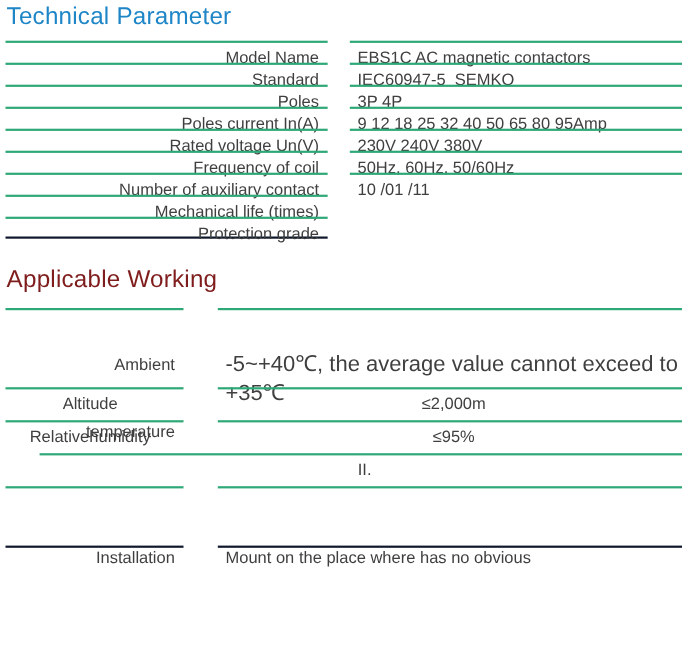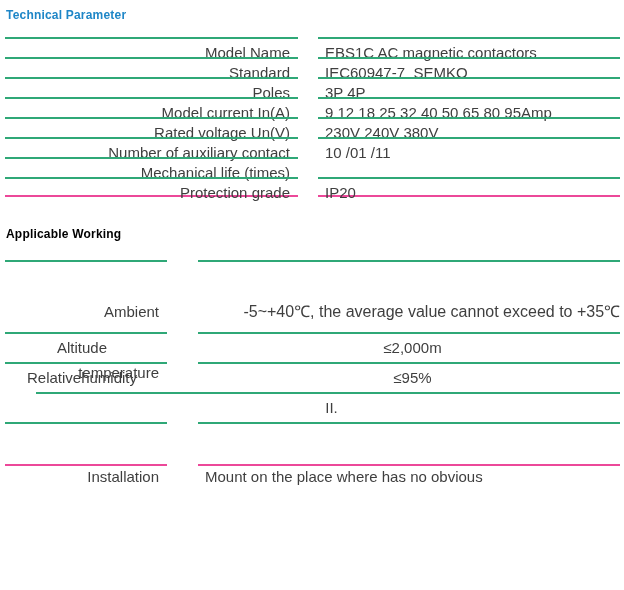--- a/index.html
+++ b/index.html
@@ -6,104 +6,108 @@
   body {
     width: 624px;
     height: 590px;
     overflow: hidden;
     font-family: "Liberation Sans", sans-serif;
     color: #3f3f3f;
     box-sizing: border-box;
     padding: 4px 4px 0 5px;
   }
   .heading {
-    font-size: 12px;
-    font-weight: bold;
+    font-size: 22px;
+    font-weight: normal;
     line-height: 22px;
     margin: 0 0 11px 1px;
     letter-spacing: 0.2px;
   }
   .heading.blue  { color: #1e86c7; }
-  .heading.green { color: #000000; margin-top: 26px; margin-bottom: 15px; }
+  .heading.green { color: #7f1d1d; margin-top: 26px; margin-bottom: 15px; }
 
   .tbl { width: 100%; }
   .row { display: flex; }
   .cell {
     border-top: 2px solid #2fa877;
     box-sizing: border-box;
     font-size: 15px;
     white-space: pre-wrap;
   }
-  .tbl .row:last-child .cell { border-bottom: 2px solid #ec4899; }
+  .tbl .row:last-child .cell { border-bottom: 2px solid #0f172a; }
 
   .label { text-align: right; padding-right: 8px; }
   .value { flex: 1; text-align: left; padding-left: 7px; }
   .gap   { border: none; background: #ffffff; }
 
   
   .tbl1 .label { width: 293px; }
   .tbl1 .gap   { width: 20px; }
   .tbl1 .cell  { height: 20px; line-height: 27px; }
 
   
   .tbl2 .label { width: 162px; }
   .tbl2 .gap   { width: 31px; }
   .tbl2 .cell.single { height: 30px; line-height: 27px; text-align: center; }
   .tbl2 .row-double-top .cell    { height: 72px; padding-top: 2px; }
   .tbl2 .row-double-top .line    { line-height: 27px; }
-  .tbl2 .row-double-top .value .line { font-size: 16px; text-align: right; }
-  .tbl2 .row-double-bottom .cell { height: 44px; padding-top: 4px; }
+  .tbl2 .row-double-top .value .line { font-size: 20px; }
+  .tbl2 .row-double-bottom .cell { height: 56px; padding-top: 15px; }
   .tbl2 .row-double-bottom .line { line-height: 29px; }
 </style>
 </head>
 <body>
 
 <div>
 
   <div class="heading blue">Technical Parameter</div>
 
   <div class="tbl tbl1">
     <div class="row">
       <div class="cell label">Model Name</div>
       <div class="gap"></div>
       <div class="cell value">EBS1C AC magnetic contactors</div>
     </div>
     <div class="row">
       <div class="cell label">Standard</div>
       <div class="gap"></div>
-      <div class="cell value">IEC60947-7  SEMKO</div>
+      <div class="cell value">IEC60947-5  SEMKO</div>
     </div>
     <div class="row">
       <div class="cell label">Poles</div>
       <div class="gap"></div>
       <div class="cell value">3P 4P</div>
     </div>
     <div class="row">
-      <div class="cell label">Model current In(A)</div>
+      <div class="cell label">Poles current In(A)</div>
       <div class="gap"></div>
       <div class="cell value">9 12 18 25 32 40 50 65 80 95Amp</div>
     </div>
     <div class="row">
       <div class="cell label">Rated voltage Un(V)</div>
       <div class="gap"></div>
       <div class="cell value">230V 240V 380V</div>
+    </div>
+    <div class="row">
+      <div class="cell label">Frequency of coil</div>
+      <div class="gap"></div>
+      <div class="cell value">50Hz, 60Hz, 50/60Hz</div>
     </div>
     <div class="row">
       <div class="cell label">Number of auxiliary contact</div>
       <div class="gap"></div>
       <div class="cell value">10 /01 /11</div>
     </div>
     <div class="row">
       <div class="cell label">Mechanical life (times)</div>
       <div class="gap"></div>
     </div>
     <div class="row">
       <div class="cell label">Protection grade</div>
       <div class="gap"></div>
-      <div class="cell value">IP20</div>
     </div>
   </div>
 
   <div class="heading green">Applicable Working</div>
 
   <div class="tbl tbl2">
     <div class="row row-double-top">
       <div class="cell label">
         <div class="line">Ambient</div>
         <div class="line">temperature</div>

